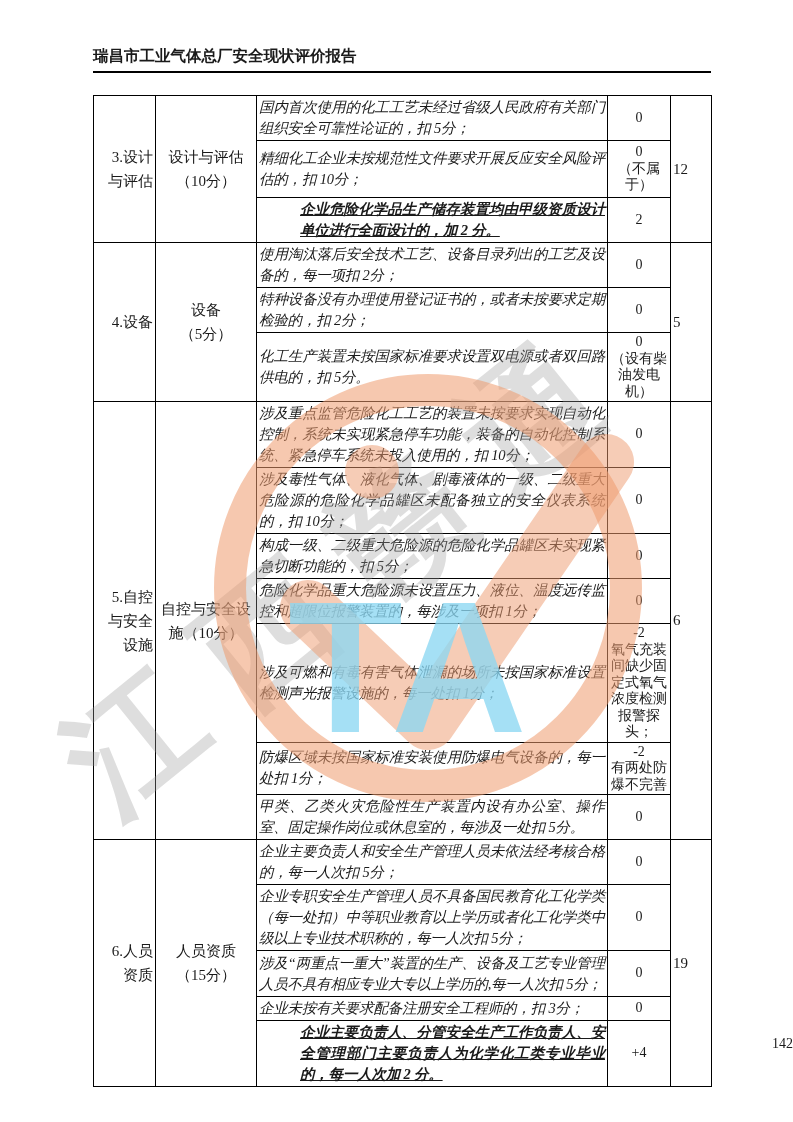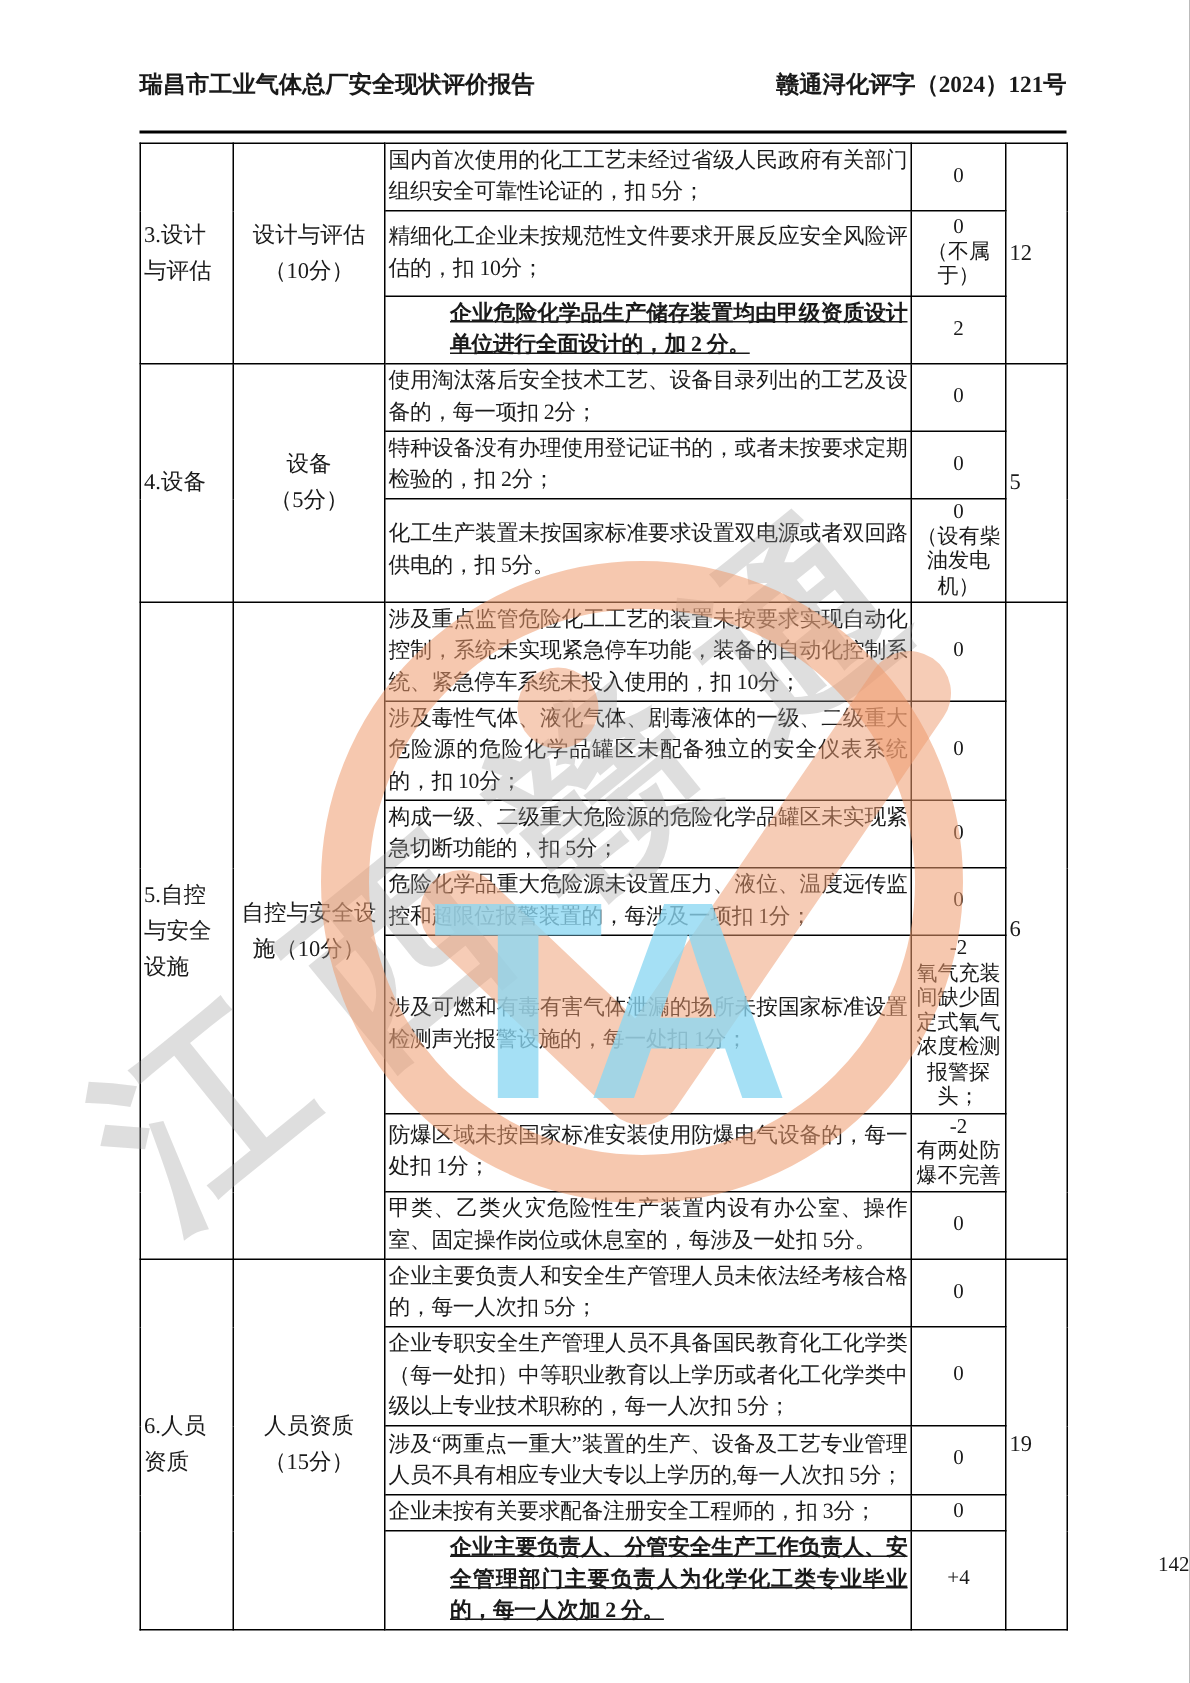--- a/index.html
+++ b/index.html
@@ -10,42 +10,42 @@
     margin:0 auto;
     overflow:hidden;
     font-family:"Liberation Serif","DejaVu Serif",serif;
     color:#1a1a1a;
   }
   
   .page-header{
     position:absolute;left:93px;top:46px;width:618px;
     display:flex;justify-content:space-between;align-items:flex-end;
     border-bottom:2px solid #000;
-    padding-bottom:20px;
+    padding-bottom:4px;
     font-size:15.5px;font-weight:bold;
     z-index:2;
   }
   
   .table-wrap{position:absolute;left:93px;top:95px;z-index:1;}
   table.eval{
     border-collapse:collapse;table-layout:fixed;width:618px;
     font-size:14.5px;
   }
   table.eval td{
     border:1.5px solid #000;
     background:transparent;
     vertical-align:middle;
     padding:1px 2px;
     overflow:hidden;
   }
-  td.cat{width:62px;text-align:left;white-space:pre-line;line-height:24px;font-size:15px;}
+  td.cat{width:62px;text-align:right;white-space:pre-line;line-height:24px;font-size:15px;}
   td.sub{width:101px;text-align:center;white-space:pre-line;line-height:24px;font-size:15px;}
   td.desc{
     width:351px;text-align:justify;line-height:21px;
-    padding:2px 3px 2px 6px;letter-spacing:-0.2px;
+    padding:2px 3px 2px 6px;letter-spacing:-0.2px;font-style:italic;
   }
   td.score{
     width:63px;text-align:center;white-space:pre-line;
     font-size:14px;line-height:16.5px;padding:1px 1px;
   }
   td.total{width:41px;text-align:left;font-size:15px;}
   tr.bonus td.desc{font-weight:bold;text-decoration:underline;padding-left:43px;}
   
   .page-number{
     position:absolute;left:0;top:1036px;width:100%;
@@ -56,21 +56,20 @@
     position:absolute;inset:0;z-index:3;pointer-events:none;
   }
 </style>
 </head>
 <body>
 
 <div class="page">
 
   <div class="page-header">
     <span>瑞昌市工业气体总厂安全现状评价报告</span>
-    <span>赣通浔化评字（2024）121号</span>
   </div>
 
   <div class="table-wrap">
   <table class="eval">
     <colgroup>
           <col style="width:62px">
           <col style="width:101px">
           <col style="width:351px">
           <col style="width:63px">
           <col style="width:41px">

